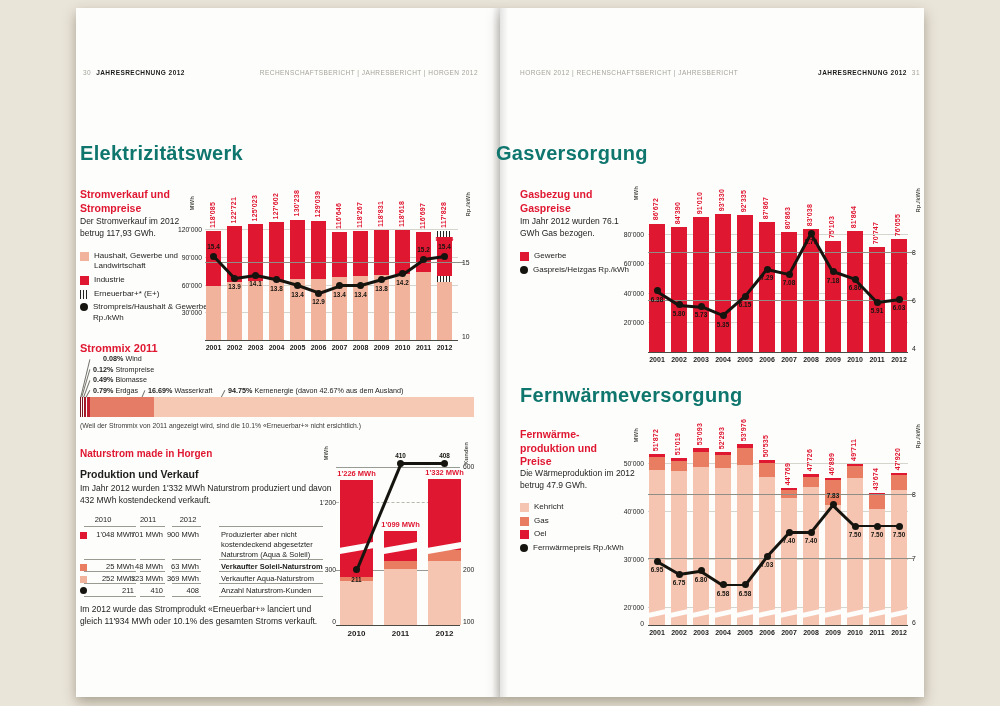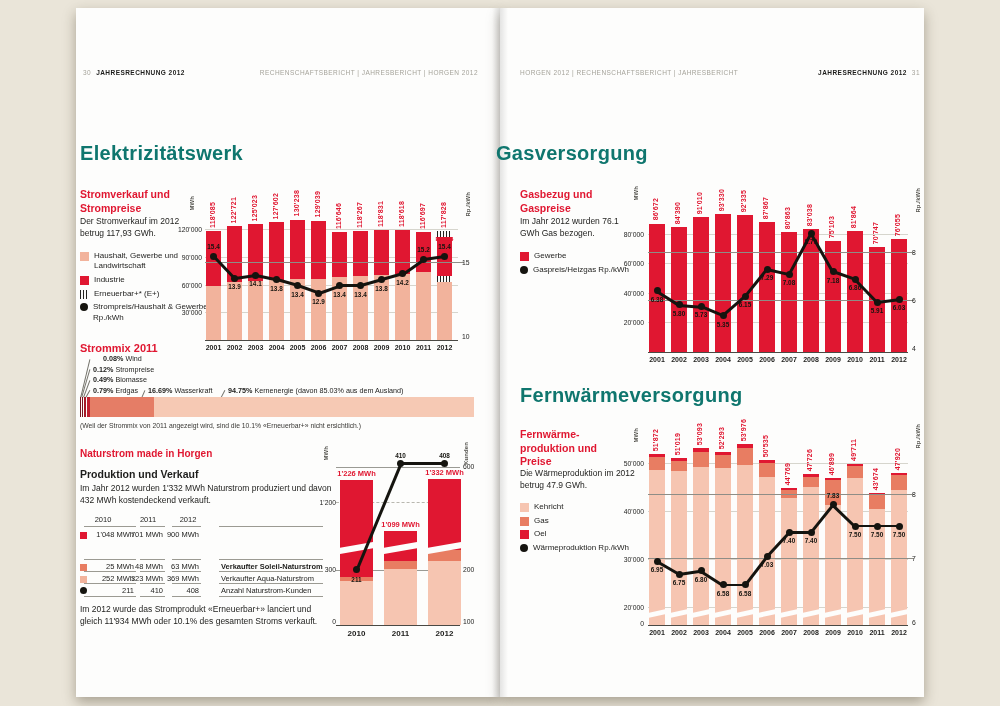--- a/index.html
+++ b/index.html
@@ -135,21 +135,21 @@
       <div class="li">
         <span class="sw sw-salmon"></span>
         <span class="lab">Gas</span>
       </div>
       <div class="li">
         <span class="sw sw-red"></span>
         <span class="lab">Oel</span>
       </div>
       <div class="li">
         <span class="sw sw-dot"></span>
-        <span class="lab">Wärmeproduktion Rp./kWh</span>
+        <span class="lab">Fernwärmepreis Rp./kWh</span>
       </div>
     </div>
 
   <div class="stage" id="stage">
       <div class="hl" style="left: 205px; top: 229px; width: 253px; height: 0px; border-top: 1px solid rgb(214, 213, 205);"></div>
       <div class="hl" style="left: 205px; top: 257px; width: 253px; height: 0px; border-top: 1px solid rgb(214, 213, 205);"></div>
       <div class="hl" style="left: 205px; top: 285px; width: 253px; height: 0px; border-top: 1px solid rgb(214, 213, 205);"></div>
       <div class="hl" style="left: 205px; top: 312px; width: 253px; height: 0px; border-top: 1px solid rgb(214, 213, 205);"></div>
       <div class="barc" style="left: 206px; top: 230.771px; width: 15px; height: 109.229px; overflow: hidden;">
         <div class="seg c-pink" style="left: 0px; bottom: 0px; width: 100%; height: 53.65px;"></div>
@@ -572,21 +572,21 @@
       <div class="yrl" style="left: 463px; top: 463px;">600</div>
       <div class="yrl" style="left: 463px; top: 566px;">200</div>
       <div class="yrl" style="left: 463px; top: 618px;">100</div>
       <div class="vtext unit" style="left: 324px; top: 446px;">MWh</div>
       <div class="vtext unit" style="left: 464px; top: 442px;">Kunden</div>
       <div class="smi" style="left: 93px; top: 354px; margin-left: 10px;"><b>0.08% </b><span>Wind</span></div>
       <div class="smi" style="left: 93px; top: 364.5px;"><b>0.12% </b><span>Strompreise</span></div>
       <div class="smi" style="left: 93px; top: 375px;"><b>0.49% </b><span>Biomasse</span></div>
       <div class="smi" style="left: 93px; top: 385.5px;"><b>0.79% </b><span>Erdgas</span></div>
       <div class="smi" style="left: 148px; top: 385.5px;"><b>16.69% </b><span>Wasserkraft</span></div>
-      <div class="smi" style="left: 228px; top: 385.5px;"><b>94.75% </b><span>Kernenergie (davon 85.03% aus dem Ausland)</span></div>
+      <div class="smi" style="left: 228px; top: 385.5px;"><b>94.75% </b><span>Kernenergie (davon 42.67% aus dem Ausland)</span></div>
       <div class="tseg" style="left: 90px; top: 359px; width: 39.0978px; height: 0.8px; transform-origin: 0px 50%; transform: rotate(1.80833rad);"></div>
       <div class="tseg" style="left: 90px; top: 369px; width: 29.176px; height: 0.8px; transform-origin: 0px 50%; transform: rotate(1.85569rad);"></div>
       <div class="tseg" style="left: 90px; top: 380px; width: 18.1648px; height: 0.8px; transform-origin: 0px 50%; transform: rotate(1.93086rad);"></div>
       <div class="tseg" style="left: 90px; top: 390px; width: 8.06226px; height: 0.8px; transform-origin: 0px 50%; transform: rotate(2.08994rad);"></div>
       <div class="tseg" style="left: 145px; top: 390px; width: 22.8473px; height: 0.8px; transform-origin: 0px 50%; transform: rotate(1.97569rad);"></div>
       <div class="tseg" style="left: 225px; top: 390px; width: 23.7065px; height: 0.8px; transform-origin: 0px 50%; transform: rotate(2.05331rad);"></div>
       <div style="left: 80px; top: 397px; width: 0.7px; height: 20px; background: rgb(122, 20, 32);"></div>
       <div style="left: 81.7px; top: 397px; width: 1px; height: 20px; background: rgb(122, 20, 32);"></div>
       <div style="left: 83.5px; top: 397px; width: 2.2px; height: 20px; background: rgb(165, 26, 40);"></div>
       <div style="left: 86.5px; top: 397px; width: 3px; height: 20px; background: rgb(192, 32, 48);"></div>
@@ -612,20 +612,21 @@
       <div class="hl" style="left: 172px; top: 583px; width: 29px; height: 0px; border-top: 1px solid rgb(155, 154, 146);"></div>
       <div class="hl" style="left: 219px; top: 583px; width: 104px; height: 0px; border-top: 1px solid rgb(155, 154, 146);"></div>
       <div class="hl" style="left: 84px; top: 596px; width: 52px; height: 0px; border-top: 1px solid rgb(155, 154, 146);"></div>
       <div class="hl" style="left: 140px; top: 596px; width: 25px; height: 0px; border-top: 1px solid rgb(155, 154, 146);"></div>
       <div class="hl" style="left: 172px; top: 596px; width: 29px; height: 0px; border-top: 1px solid rgb(155, 154, 146);"></div>
       <div class="hl" style="left: 219px; top: 596px; width: 104px; height: 0px; border-top: 1px solid rgb(155, 154, 146);"></div>
       <div class="sw sw-red" style="left: 80px; top: 530.5px; width: 7px; height: 7px;"></div>
       <div class="tbl" style="left: 88px; top: 530px; width: 46px; text-align: right;">1'048 MWh</div>
       <div class="tbl" style="left: 117px; top: 530px; width: 46px; text-align: right;">701 MWh</div>
       <div class="tbl" style="left: 153px; top: 530px; width: 46px; text-align: right;">900 MWh</div>
+      <div class="tbl-desc" style="left: 221px; top: 530px; width: 102px;">Produzierter aber nicht kostendeckend abgesetzter Naturstrom (Aqua &amp; Soleil)</div>
       <div class="sw sw-salmon" style="left: 80px; top: 562.5px; width: 7px; height: 7px;"></div>
       <div class="tbl" style="left: 88px; top: 562px; width: 46px; text-align: right;">25 MWh</div>
       <div class="tbl" style="left: 117px; top: 562px; width: 46px; text-align: right;">48 MWh</div>
       <div class="tbl" style="left: 153px; top: 562px; width: 46px; text-align: right;">63 MWh</div>
       <div class="tbl-desc" style="left: 221px; top: 562px; width: 102px; font-weight: bold;">Verkaufter Soleil-Naturstrom</div>
       <div class="sw sw-pink" style="left: 80px; top: 574.5px; width: 7px; height: 7px;"></div>
       <div class="tbl" style="left: 88px; top: 574px; width: 46px; text-align: right;">252 MWh</div>
       <div class="tbl" style="left: 117px; top: 574px; width: 46px; text-align: right;">323 MWh</div>
       <div class="tbl" style="left: 153px; top: 574px; width: 46px; text-align: right;">369 MWh</div>
       <div class="tbl-desc" style="left: 221px; top: 574px; width: 102px;">Verkaufter Aqua-Naturstrom</div>

